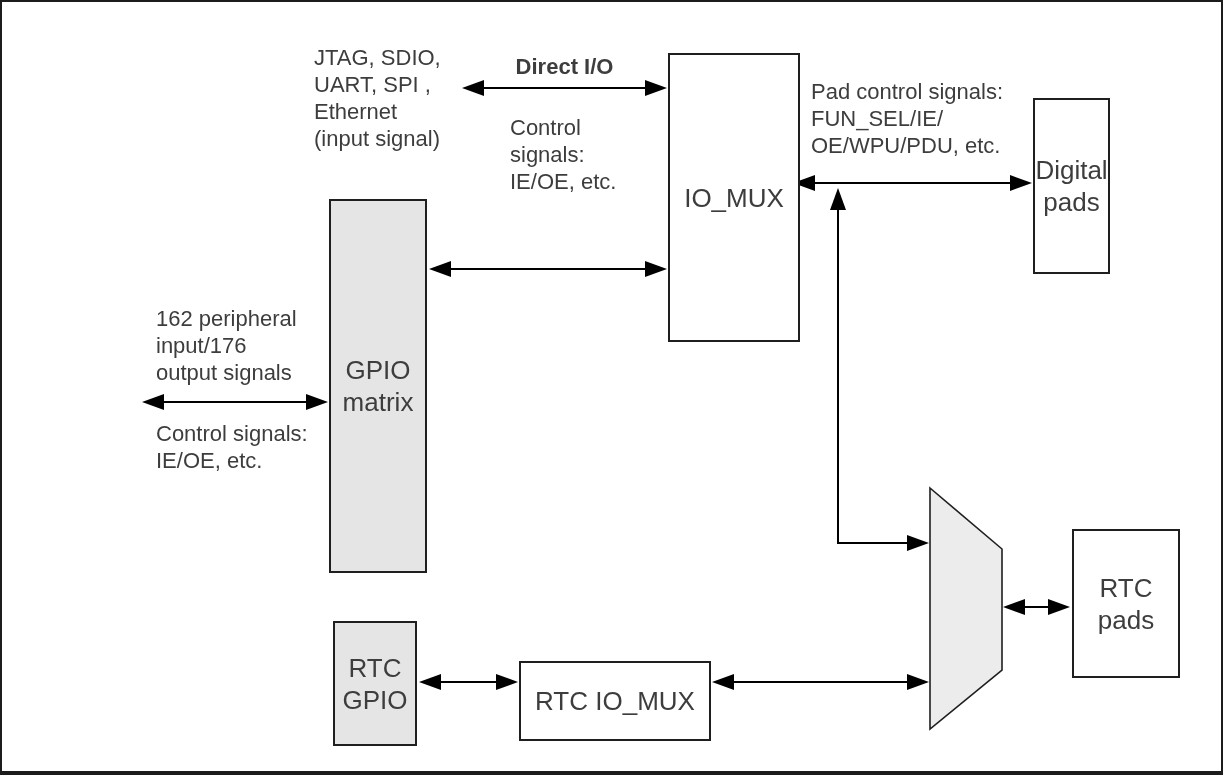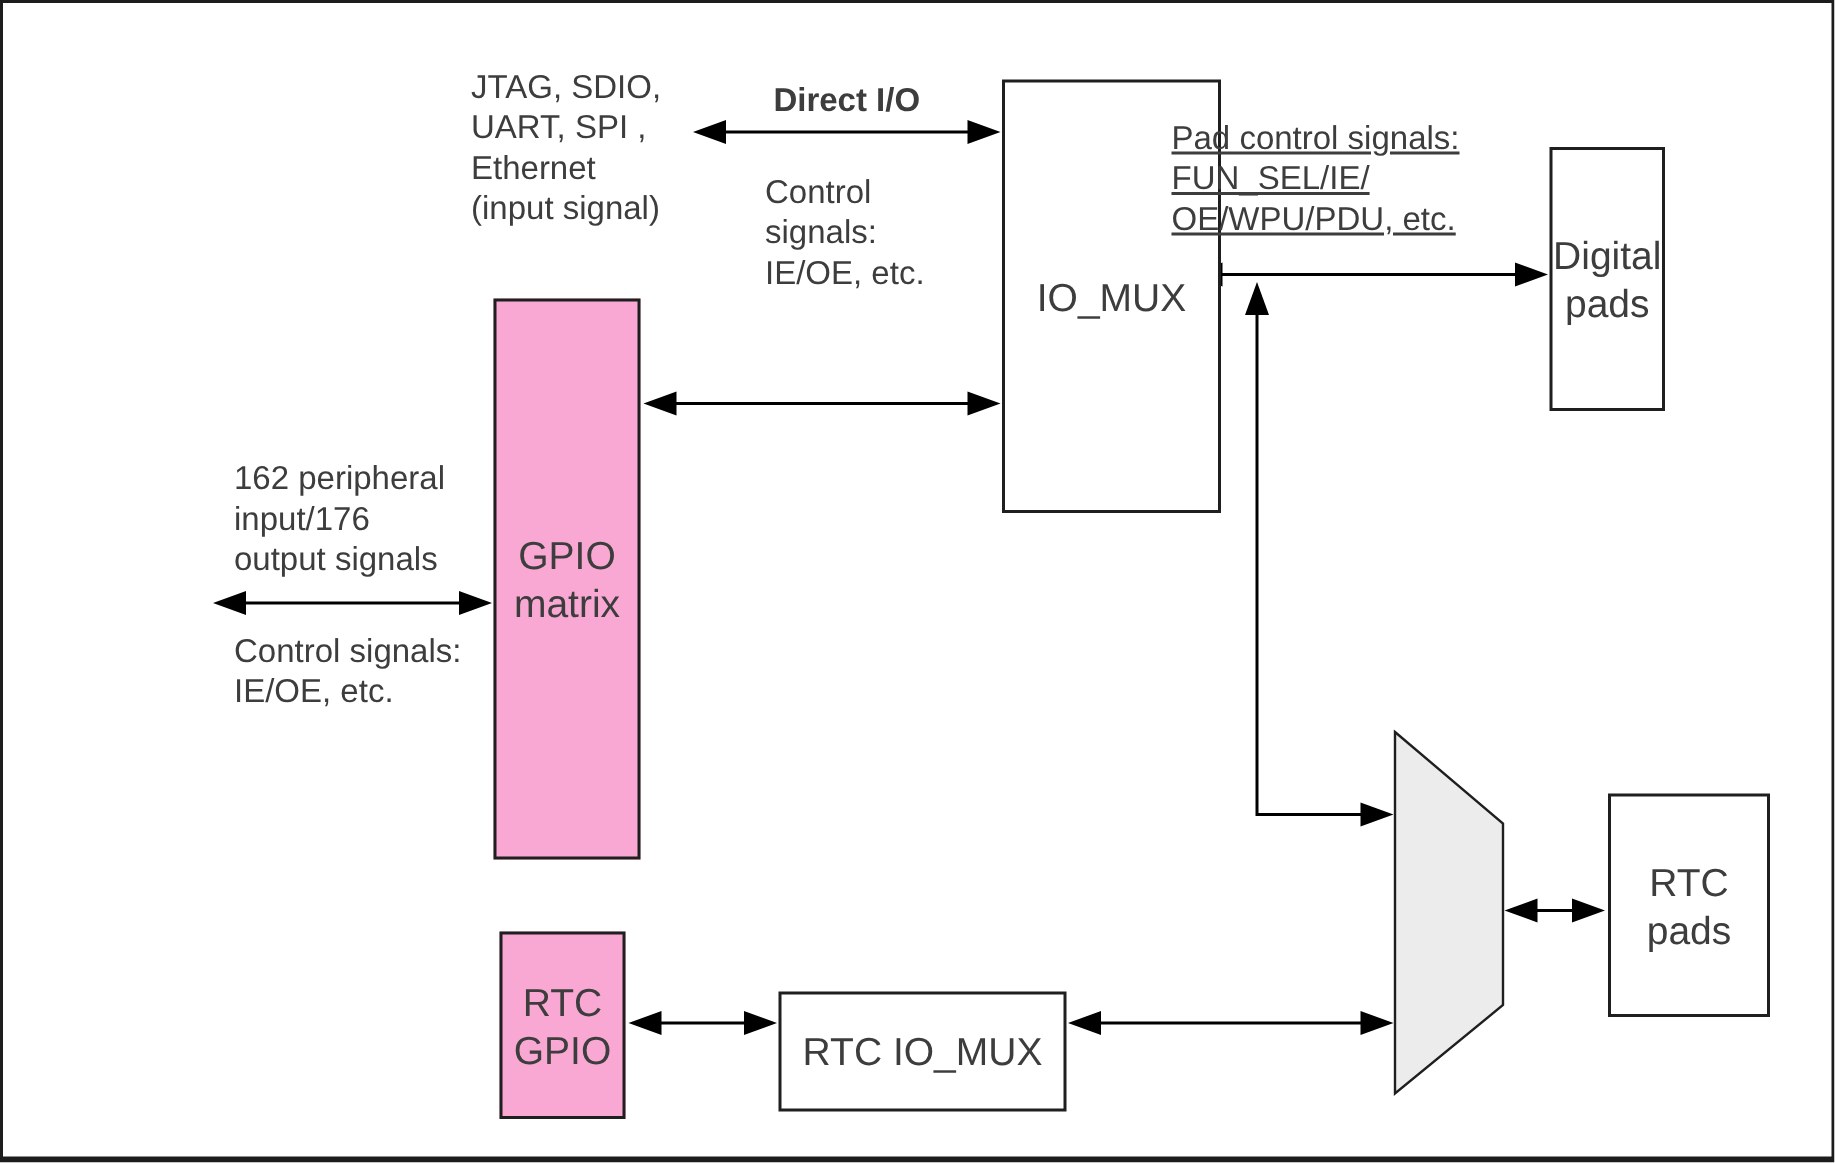--- a/index.html
+++ b/index.html
@@ -46,43 +46,43 @@
     display: flex;
     align-items: center;
     justify-content: center;
     text-align: center;
     white-space: pre-line;
     font-size: 26px;
     line-height: 32px;
     color: #3d3d3d;
     background: #ffffff;
   }
-  .block.gray { background: #f9a8d4; }
+  .block.gray { background: #e5e5e5; }
   .note {
     position: absolute;
     white-space: pre-line;
     font-size: 22px;
     line-height: 27px;
     color: #3d3d3d;
   }
   .note.center { text-align: center; font-weight: bold; }
 
   
   #gpio-matrix   { left: 327px; top: 197px; width: 98px;  height: 374px; }
-  #io-mux        { left: 666px; top: 51px;  width: 146px; height: 289px; }
+  #io-mux        { left: 666px; top: 51px;  width: 132px; height: 289px; }
   #digital-pads  { left: 1031px;top: 96px;  width: 77px;  height: 176px; }
   #rtc-gpio      { left: 331px; top: 619px; width: 84px;  height: 125px; }
   #rtc-io-mux    { left: 517px; top: 635px; width: 192px; height: 80px; margin-top: 24px;  }
   #rtc-pads      { left: 1070px;top: 527px; width: 108px; height: 149px; }
 
   
   #note-fast-peripherals { left: 312px; top: 42px;  width: 170px; }
   #note-direct-io        { left: 460px; top: 51px;  width: 205px; }
   #note-io-control       { left: 508px; top: 100px; width: 170px; margin-top: 12px; }
-  #note-pad-control      { left: 779px; top: 76px;  width: 230px; text-decoration: underline; }
+  #note-pad-control      { left: 809px; top: 76px;  width: 230px; }
   #note-gpio-count       { left: 428px; top: 231px; width: 237px; }
   #note-peripheral-count { left: 154px; top: 303px; width: 170px; }
   #note-slow-peripherals { left: 37px;  top: 322px; width: 130px; }
   #note-matrix-control   { left: 154px; top: 418px; width: 190px; }
 </style>
 </head>
 <body>
 
 <div class="figure">
 

